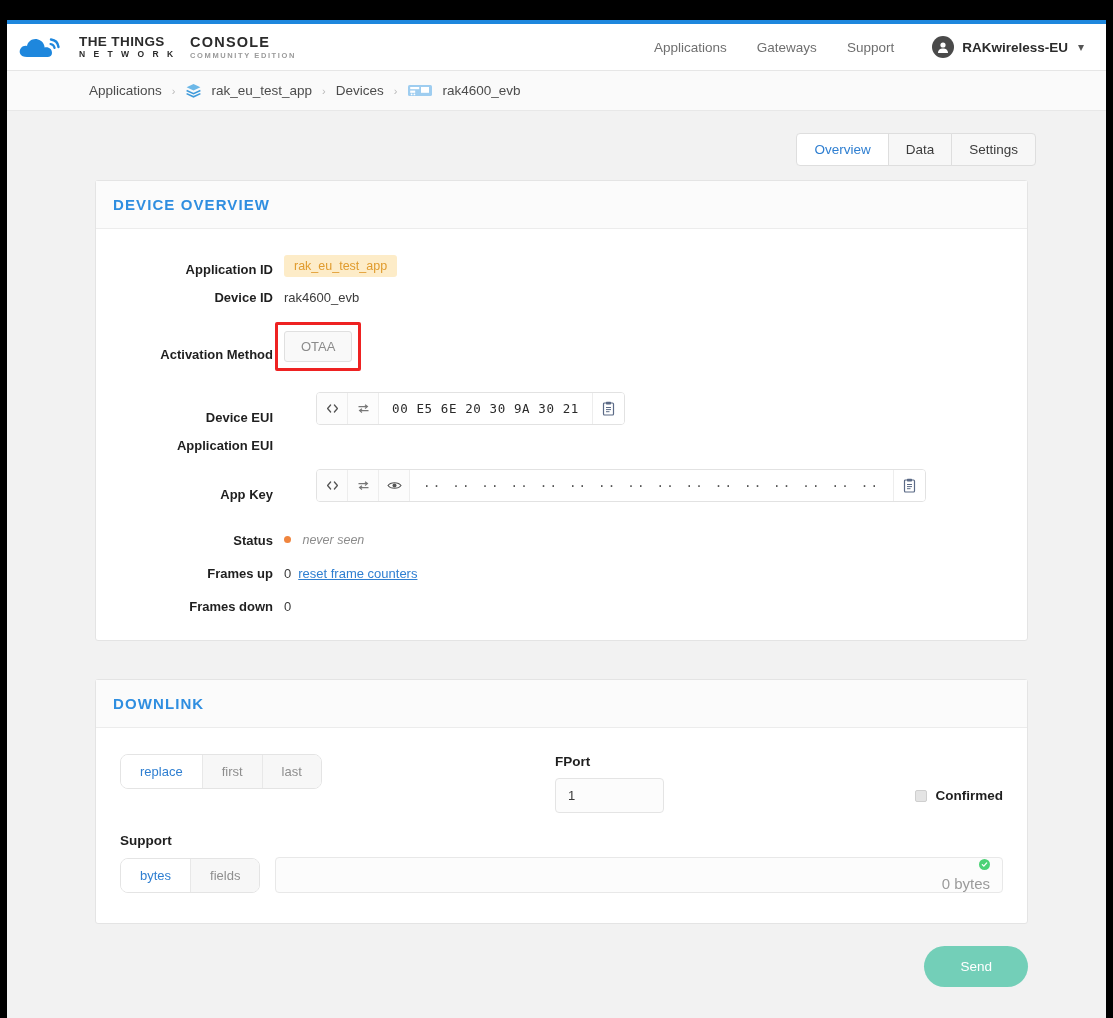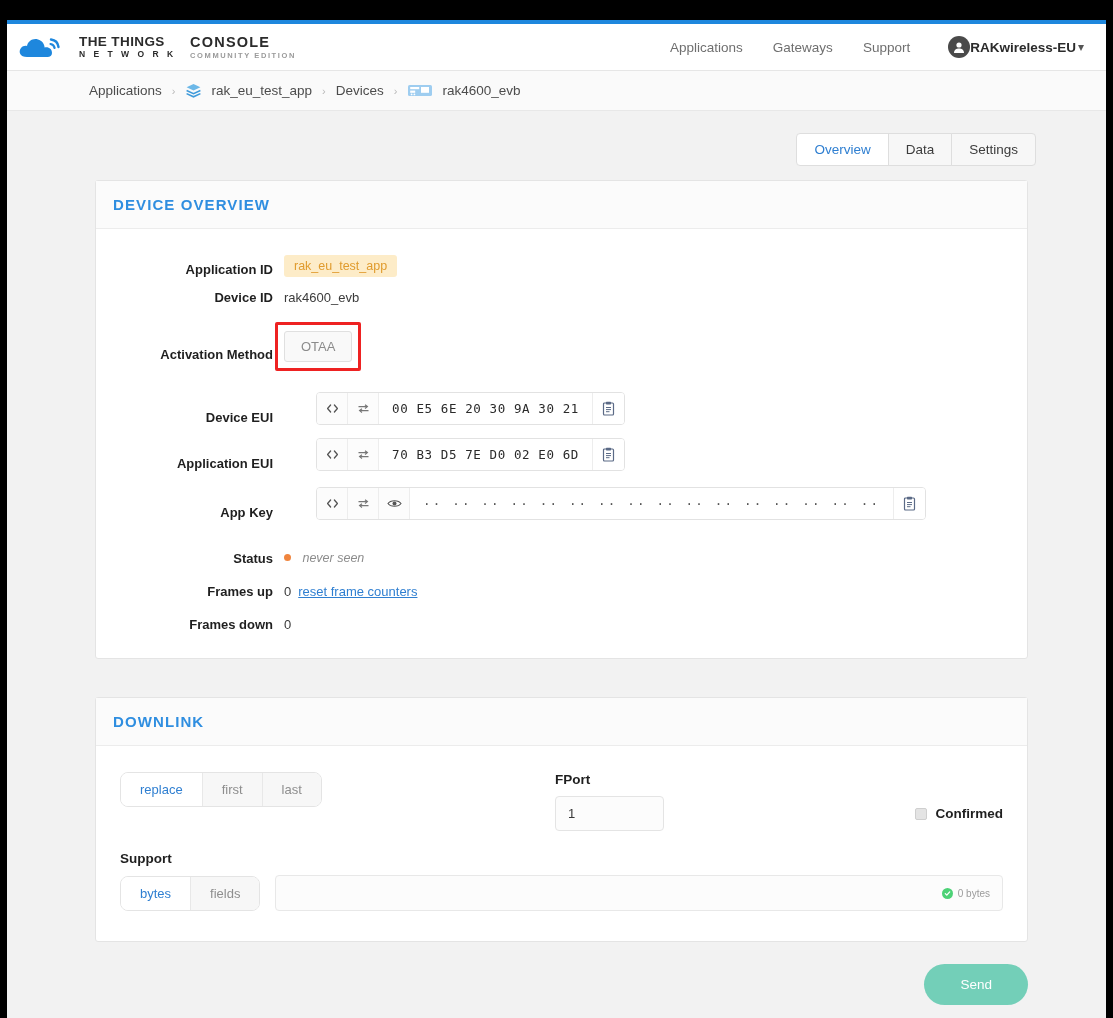--- a/index.html
+++ b/index.html
@@ -32,21 +32,21 @@
   .brand-text { display:flex; align-items:flex-start; gap:14px; }
   .tt-net { line-height:1; }
   .tt-line1 { font-size:13.5px; font-weight:bold; letter-spacing:.4px; color:#2b2b2b; }
   .tt-line2 { font-size:8.5px; font-weight:bold; letter-spacing:3px; color:#2b2b2b; margin-top:2px; }
   .console { line-height:1; }
   .cs-line1 { font-size:14.5px; font-weight:bold; letter-spacing:1.2px; color:#2b2b2b; }
   .cs-line2 { font-size:7.5px; font-weight:bold; letter-spacing:1.6px; color:#9a9a9a; margin-top:3px; }
 
   .header-nav { margin-left:auto; display:flex; align-items:center; gap:30px; }
   .nav-link { font-size:13.5px; color:#6f6f6f; text-decoration:none; cursor:pointer; }
-  .user-box { display:flex; align-items:center; cursor:pointer; margin-left:8px; }
+  .user-box { display:flex; align-items:center; gap:8px; cursor:pointer; margin-left:8px; }
   .avatar {
     width:22px; height:22px; border-radius:50%; background:#4a4a4a;
     display:flex; align-items:center; justify-content:center;
   }
   .avatar svg { display:block; }
   .user-name { font-size:13.5px; font-weight:bold; color:#2b2b2b; }
   .chev { font-size:12px; color:#555; margin-left:2px; }
 
   
   .crumb-bar {
@@ -160,21 +160,21 @@
     padding:9px 12px; font-size:13px; color:#3a3a3a;
   }
   .confirmed { display:flex; align-items:center; gap:9px; cursor:pointer; }
   .cbox { width:12px; height:12px; background:#e4e4e4; border:1px solid #cfcfcf; border-radius:2px; }
   .confirmed-label { font-size:13.5px; font-weight:bold; color:#1f1f1f; }
   .payload-input {
     flex:1; margin-left:15px; border:1px solid #e8e8e8; border-radius:4px;
     background:#fcfcfc; height:36px; display:flex; align-items:center;
     justify-content:flex-end; padding-right:12px;
   }
-  .bytes-tag { display:flex; align-items:flex-start; gap:5px; font-size:10px; color:#9b9b9b; }
+  .bytes-tag { display:flex; align-items:flex-end; gap:5px; font-size:15px; color:#9b9b9b;flex-direction:column; }
   .green-check {
     width:11px; height:11px; border-radius:50%; background:#4cd276;
     display:flex; align-items:center; justify-content:center;
   }
 
   .send-row { display:flex; justify-content:flex-end; padding:22px 78px 0 0; }
   .send-btn {
     background:#73cfb8; color:#ffffff; font-size:13.5px;
     border:none; border-radius:22px; padding:13px 36px; cursor:pointer;
   }
@@ -317,44 +317,20 @@
                   <rect x="1.5" y="2" width="10" height="12" rx="1" fill="none" stroke="#5b6a86" stroke-width="1.2"></rect>
                   <rect x="4" y="0.8" width="5" height="2.6" rx=".6" fill="#5b6a86"></rect>
                   <path d="M4 6.5 H9 M4 8.6 H9 M4 10.7 H7.5" stroke="#5b6a86" stroke-width="1"></path>
                 </svg>
             </div>
           </div>
         </div>
 
         <div class="row" style="margin-bottom:16px;">
           <div class="row-label">Application EUI</div>
-          <div class="inputgroup">
-            <div class="ig-btn">
-              <svg width="13" height="11" viewBox="0 0 13 11">
-                  <path d="M4.6 2 L1.6 5.5 L4.6 9" stroke="#555" stroke-width="1.3" fill="none" stroke-linecap="round" stroke-linejoin="round"></path>
-                  <path d="M8.4 2 L11.4 5.5 L8.4 9" stroke="#555" stroke-width="1.3" fill="none" stroke-linecap="round" stroke-linejoin="round"></path>
-                </svg>
-            </div>
-            <div class="ig-btn">
-              <svg width="13" height="11" viewBox="0 0 13 11">
-                  <path d="M1.5 3.6 H10" stroke="#777" stroke-width="1.2"></path>
-                  <path d="M8 1.7 L10.4 3.6 L8 5.5" stroke="#777" stroke-width="1.2" fill="none"></path>
-                  <path d="M11.5 7.6 H3" stroke="#777" stroke-width="1.2"></path>
-                  <path d="M5 5.7 L2.6 7.6 L5 9.5" stroke="#777" stroke-width="1.2" fill="none"></path>
-                </svg>
-            </div>
-            <div class="ig-field">70 B3 D5 7E D0 02 E0 6D</div>
-            <div class="ig-copy">
-              <svg width="13" height="15" viewBox="0 0 13 15">
-                  <rect x="1.5" y="2" width="10" height="12" rx="1" fill="none" stroke="#5b6a86" stroke-width="1.2"></rect>
-                  <rect x="4" y="0.8" width="5" height="2.6" rx=".6" fill="#5b6a86"></rect>
-                  <path d="M4 6.5 H9 M4 8.6 H9 M4 10.7 H7.5" stroke="#5b6a86" stroke-width="1"></path>
-                </svg>
-            </div>
-          </div>
         </div>
 
         <div class="row" style="margin-bottom:28px;">
           <div class="row-label">App Key</div>
           <div class="inputgroup">
             <div class="ig-btn">
               <svg width="13" height="11" viewBox="0 0 13 11">
                   <path d="M4.6 2 L1.6 5.5 L4.6 9" stroke="#555" stroke-width="1.3" fill="none" stroke-linecap="round" stroke-linejoin="round"></path>
                   <path d="M8.4 2 L11.4 5.5 L8.4 9" stroke="#555" stroke-width="1.3" fill="none" stroke-linecap="round" stroke-linejoin="round"></path>
                 </svg>

